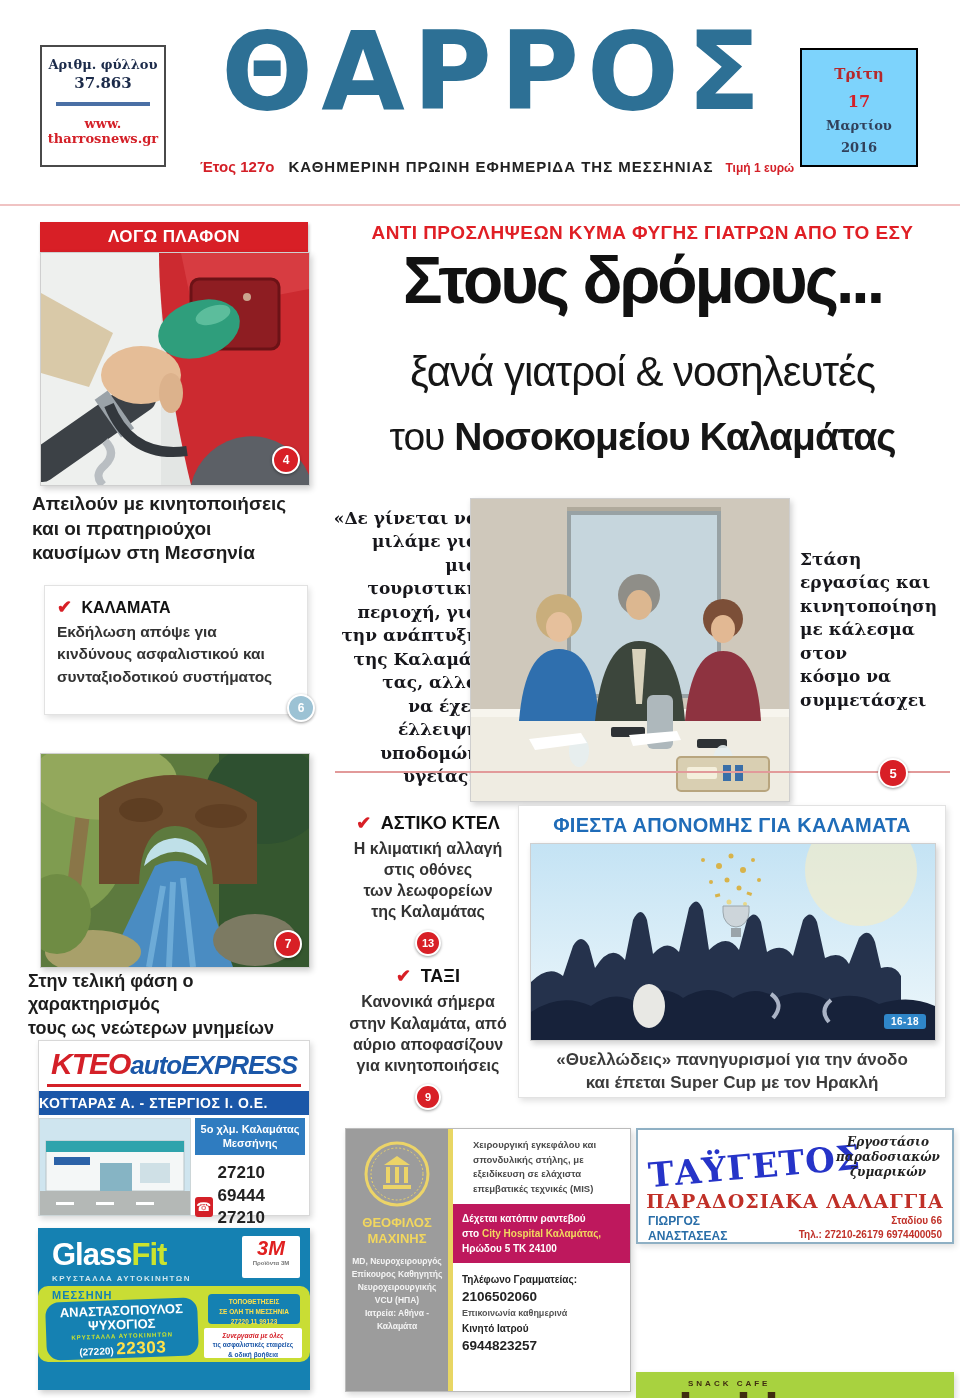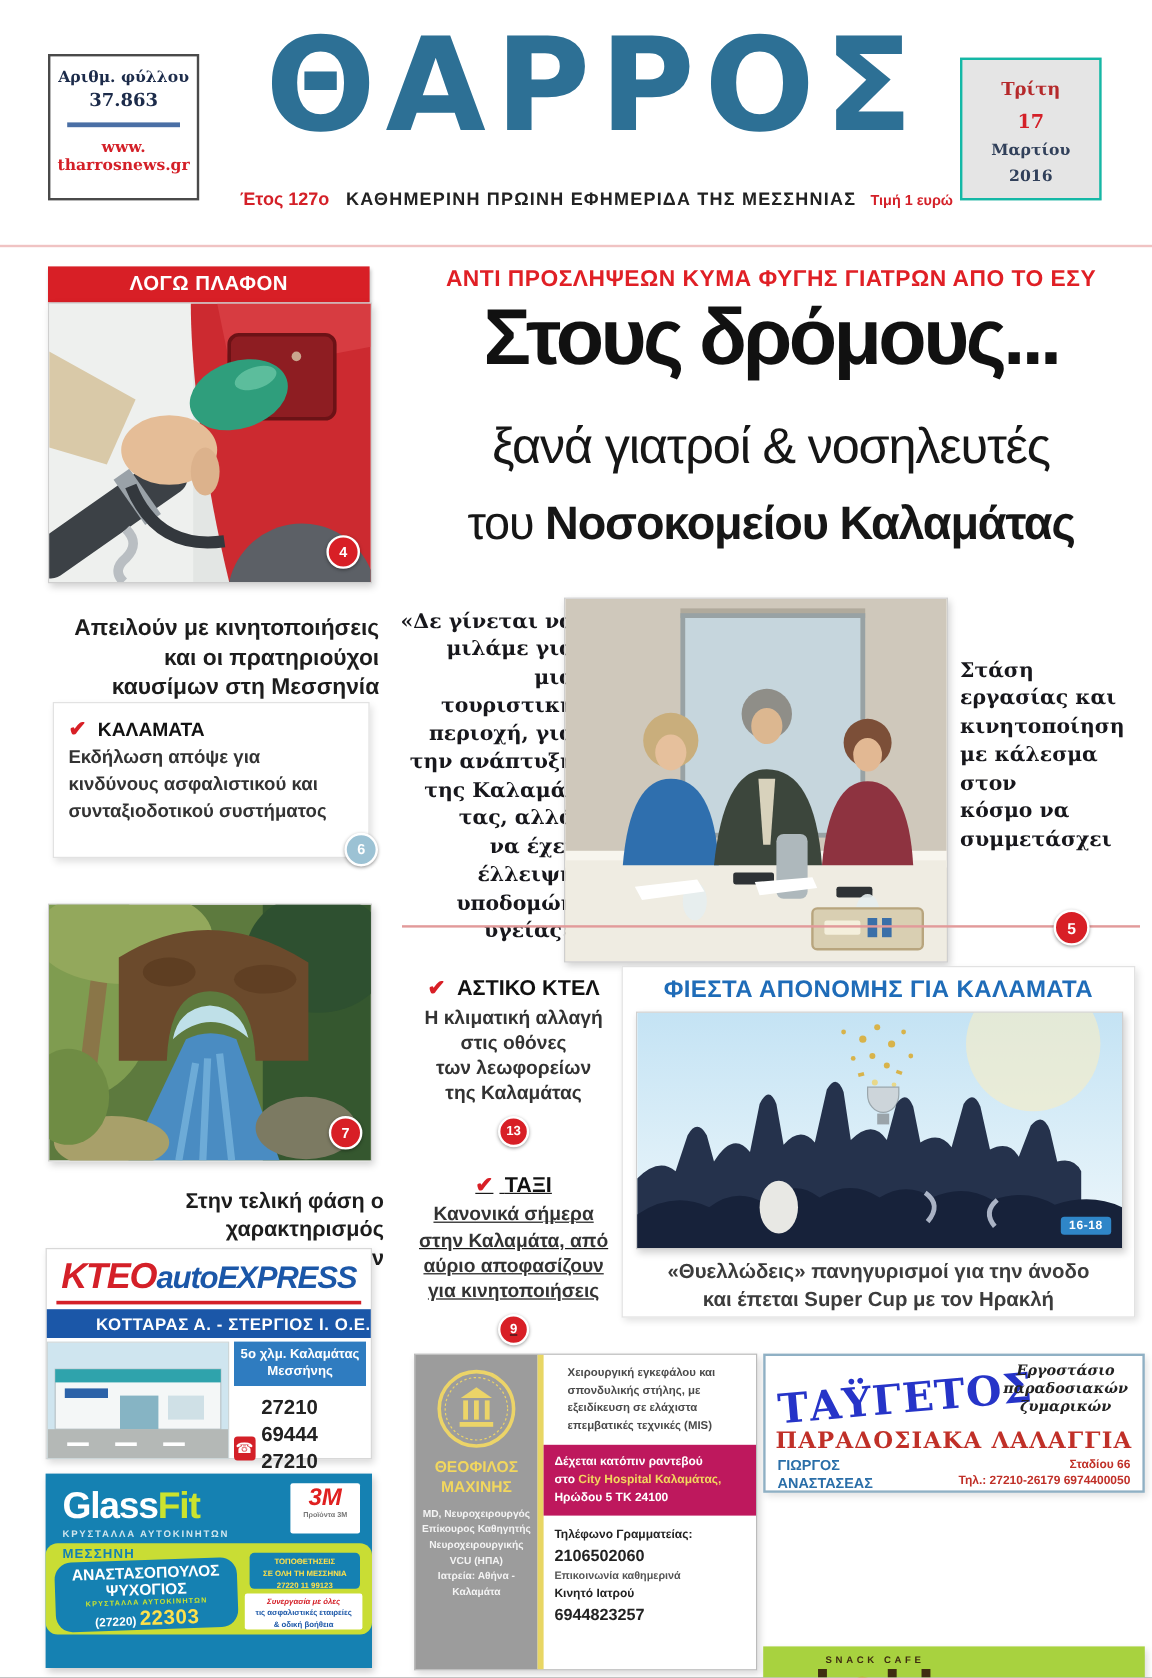--- a/index.html
+++ b/index.html
@@ -11,55 +11,55 @@
   .issue-label{font-size:13px;font-weight:700;color:#1c2b4a;}
   .issue-num{font-size:15px;font-weight:800;color:#1c2b4a;margin-top:2px;}
   .issue-div{height:4px;background:#4a6fa5;margin:10px 14px;}
   .site1{font-size:13px;font-weight:800;color:#d42028;}
   .site2{font-size:13px;font-weight:800;color:#d42028;}
   .logo{font-family:"DejaVu Sans",sans-serif;font-weight:800;color:#2d7095;font-size:108px;letter-spacing:8px;line-height:1;}
   .tagline-row{white-space:nowrap;}
   .era{font-size:15px;font-weight:800;color:#d42028;margin-right:14px;}
   .tagline{font-size:15px;font-weight:800;color:#222;letter-spacing:1px;}
   .price{font-size:12px;font-weight:700;color:#d42028;margin-left:12px;}
-  .datebox{border:2px solid #14b8a6;text-align:center;font-family:"DejaVu Serif",serif;padding-top:12px;box-sizing:border-box;line-height:1.7;background:#e5e5e5;}
+  .datebox{border:2px solid #000000;text-align:center;font-family:"DejaVu Serif",serif;padding-top:12px;box-sizing:border-box;line-height:1.7;background:#7dd3fc;}
   .d-day{font-size:15px;font-weight:800;color:#b5292b;}
   .d-num{font-size:16px;font-weight:800;color:#d42028;}
   .d-mon{font-size:13px;font-weight:700;color:#31405a;}
   .d-yr{font-size:13px;font-weight:800;color:#31405a;}
   .header-rule{height:2px;background:#f0c3c3;}
   
   .kicker{color:#e01f25;font-weight:800;font-size:19px;text-align:center;letter-spacing:.4px;}
   .h1{font-weight:800;font-size:66px;letter-spacing:-3px;text-align:center;color:#111;line-height:1;}
   .h2{font-weight:500;font-size:42px;text-align:center;color:#161616;letter-spacing:-1px;}
   .h3{font-size:39px;text-align:center;color:#161616;letter-spacing:-1px;}
   .h3 .lt{font-weight:500;} .h3 .bd{font-weight:800;}
   .serifq{font-family:"DejaVu Serif",serif;font-weight:700;font-size:17px;line-height:1.38;color:#17171c;}
   .lead-rule{height:2px;background:#e29a9a;}
   
   .banner{background:#d81f26;color:#fff;font-weight:800;text-align:center;font-size:17px;line-height:30px;letter-spacing:.4px;box-shadow:1px 2px 3px rgba(0,0,0,.25);}
   .badge{position:absolute;border-radius:50%;background:#d81f26;color:#fff;font-weight:800;display:flex;align-items:center;justify-content:center;box-shadow:0 1px 3px rgba(0,0,0,.4);border:2px solid #fff;}
   .photo{border:1px solid #cfcfcf;box-shadow:2px 3px 6px rgba(0,0,0,.18);display:block;}
-  .caption{font-weight:800;color:#1d1d1d;text-align:right;font-size:19px;line-height:1.3;margin-top:20px;}
+  .caption{font-weight:800;color:#1d1d1d;text-align:left;font-size:19px;line-height:1.3;}
   .check{color:#d81f26;font-size:18px;font-weight:800;margin-right:5px;}
   .brief-title{font-size:18px;font-weight:800;color:#111;}
   .brief-text{font-size:16px;font-weight:600;color:#333;line-height:1.32;text-align:center;margin-top:4px;}
   .mini-badge{width:22px;height:22px;font-size:11px;position:static;margin:8px auto 0;display:flex;}
   .box-card{border:1px solid #e2e2e2;box-shadow:2px 3px 6px rgba(0,0,0,.12);background:#fff;box-sizing:border-box;}
   
   .fiesta-head{color:#1f6cb8;font-weight:800;font-size:20px;text-align:center;letter-spacing:.3px;}
   .fiesta-cap{font-size:17px;font-weight:700;color:#3c3c3c;text-align:center;line-height:1.35;}
   .pill-badge{position:absolute;background:#2f86c8;color:#fff;font-size:10px;font-weight:800;padding:2px 7px;border-radius:3px;letter-spacing:.5px;}
   
   .kteo{box-sizing:border-box;border:1px solid #d8d8d8;box-shadow:2px 3px 6px rgba(0,0,0,.15);background:#fff;}
   .kteo-brand{text-align:center;padding-top:6px;font-style:italic;white-space:nowrap;}
   .kteo-red{color:#d42028;font-weight:800;font-size:30px;letter-spacing:-1px;}
   .kteo-blue{color:#1b57a8;font-weight:800;font-size:26px;letter-spacing:-1px;}
   .kteo-rule{height:3px;background:#d42028;margin:3px 8px 4px;}
-  .kteo-band{background:#1b57a8;color:#fff;font-weight:800;font-size:14px;text-align:right;line-height:24px;letter-spacing:.5px;}
+  .kteo-band{background:#1b57a8;color:#fff;font-weight:800;font-size:14px;text-align:left;line-height:24px;letter-spacing:.5px;}
   .kteo-addr{background:#2f7cc0;color:#fff;font-weight:700;font-size:11px;text-align:center;padding:4px 2px;line-height:1.3;}
   .kteo-phone{font-size:17px;font-weight:800;color:#222;line-height:1.35;}
   .phone-ic{background:#d42028;color:#fff;width:20px;height:20px;border-radius:3px;display:inline-flex;align-items:center;justify-content:center;font-size:12px;}
   .kteo-site{font-size:12px;font-weight:800;color:#333;}
   .kteo-site-sq{display:inline-block;width:11px;height:11px;background:#d42028;border:1px solid #8e1418;margin-right:5px;vertical-align:-1px;}
   
   .gf{background:#1581b2;box-sizing:border-box;box-shadow:2px 3px 6px rgba(0,0,0,.2);}
   .gf-brand1{color:#fff;font-weight:800;font-size:31px;letter-spacing:-1px;}
   .gf-brand2{color:#cbe32e;font-weight:700;font-size:31px;letter-spacing:-1px;}
   .gf-sub{color:#cfe6ee;font-size:8px;font-weight:700;letter-spacing:1.5px;margin-top:1px;}
@@ -306,21 +306,21 @@
     </div>
   </div>
 
   <div class="abs" style="left:345px;top:812px;width:166px;text-align:center;">
     <div>
       <span class="check">✔</span>
       <span class="brief-title">ΑΣΤΙΚΟ ΚΤΕΛ</span>
       <div class="brief-text">Η κλιματική αλλαγή<br>στις οθόνες<br>των λεωφορείων<br>της Καλαμάτας</div>
       <div class="badge mini-badge">13</div>
     </div>
-    <div style="margin-top:20px;text-decoration:underline;">
+    <div style="margin-top:9px;">
       <span class="check">✔</span>
       <span class="brief-title">ΤΑΞΙ</span>
       <div class="brief-text">Κανονικά σήμερα<br>στην Καλαμάτα, από<br>αύριο αποφασίζουν<br>για κινητοποιήσεις</div>
       <div class="badge mini-badge">9</div>
     </div>
   </div>
 
   <div class="abs box-card" style="left:518px;top:805px;width:428px;height:293px;padding:8px 11px;">
     <div class="fiesta-head">ΦΙΕΣΤΑ ΑΠΟΝΟΜΗΣ ΓΙΑ ΚΑΛΑΜΑΤΑ</div>
     <div style="position:relative;margin-top:6px;">

